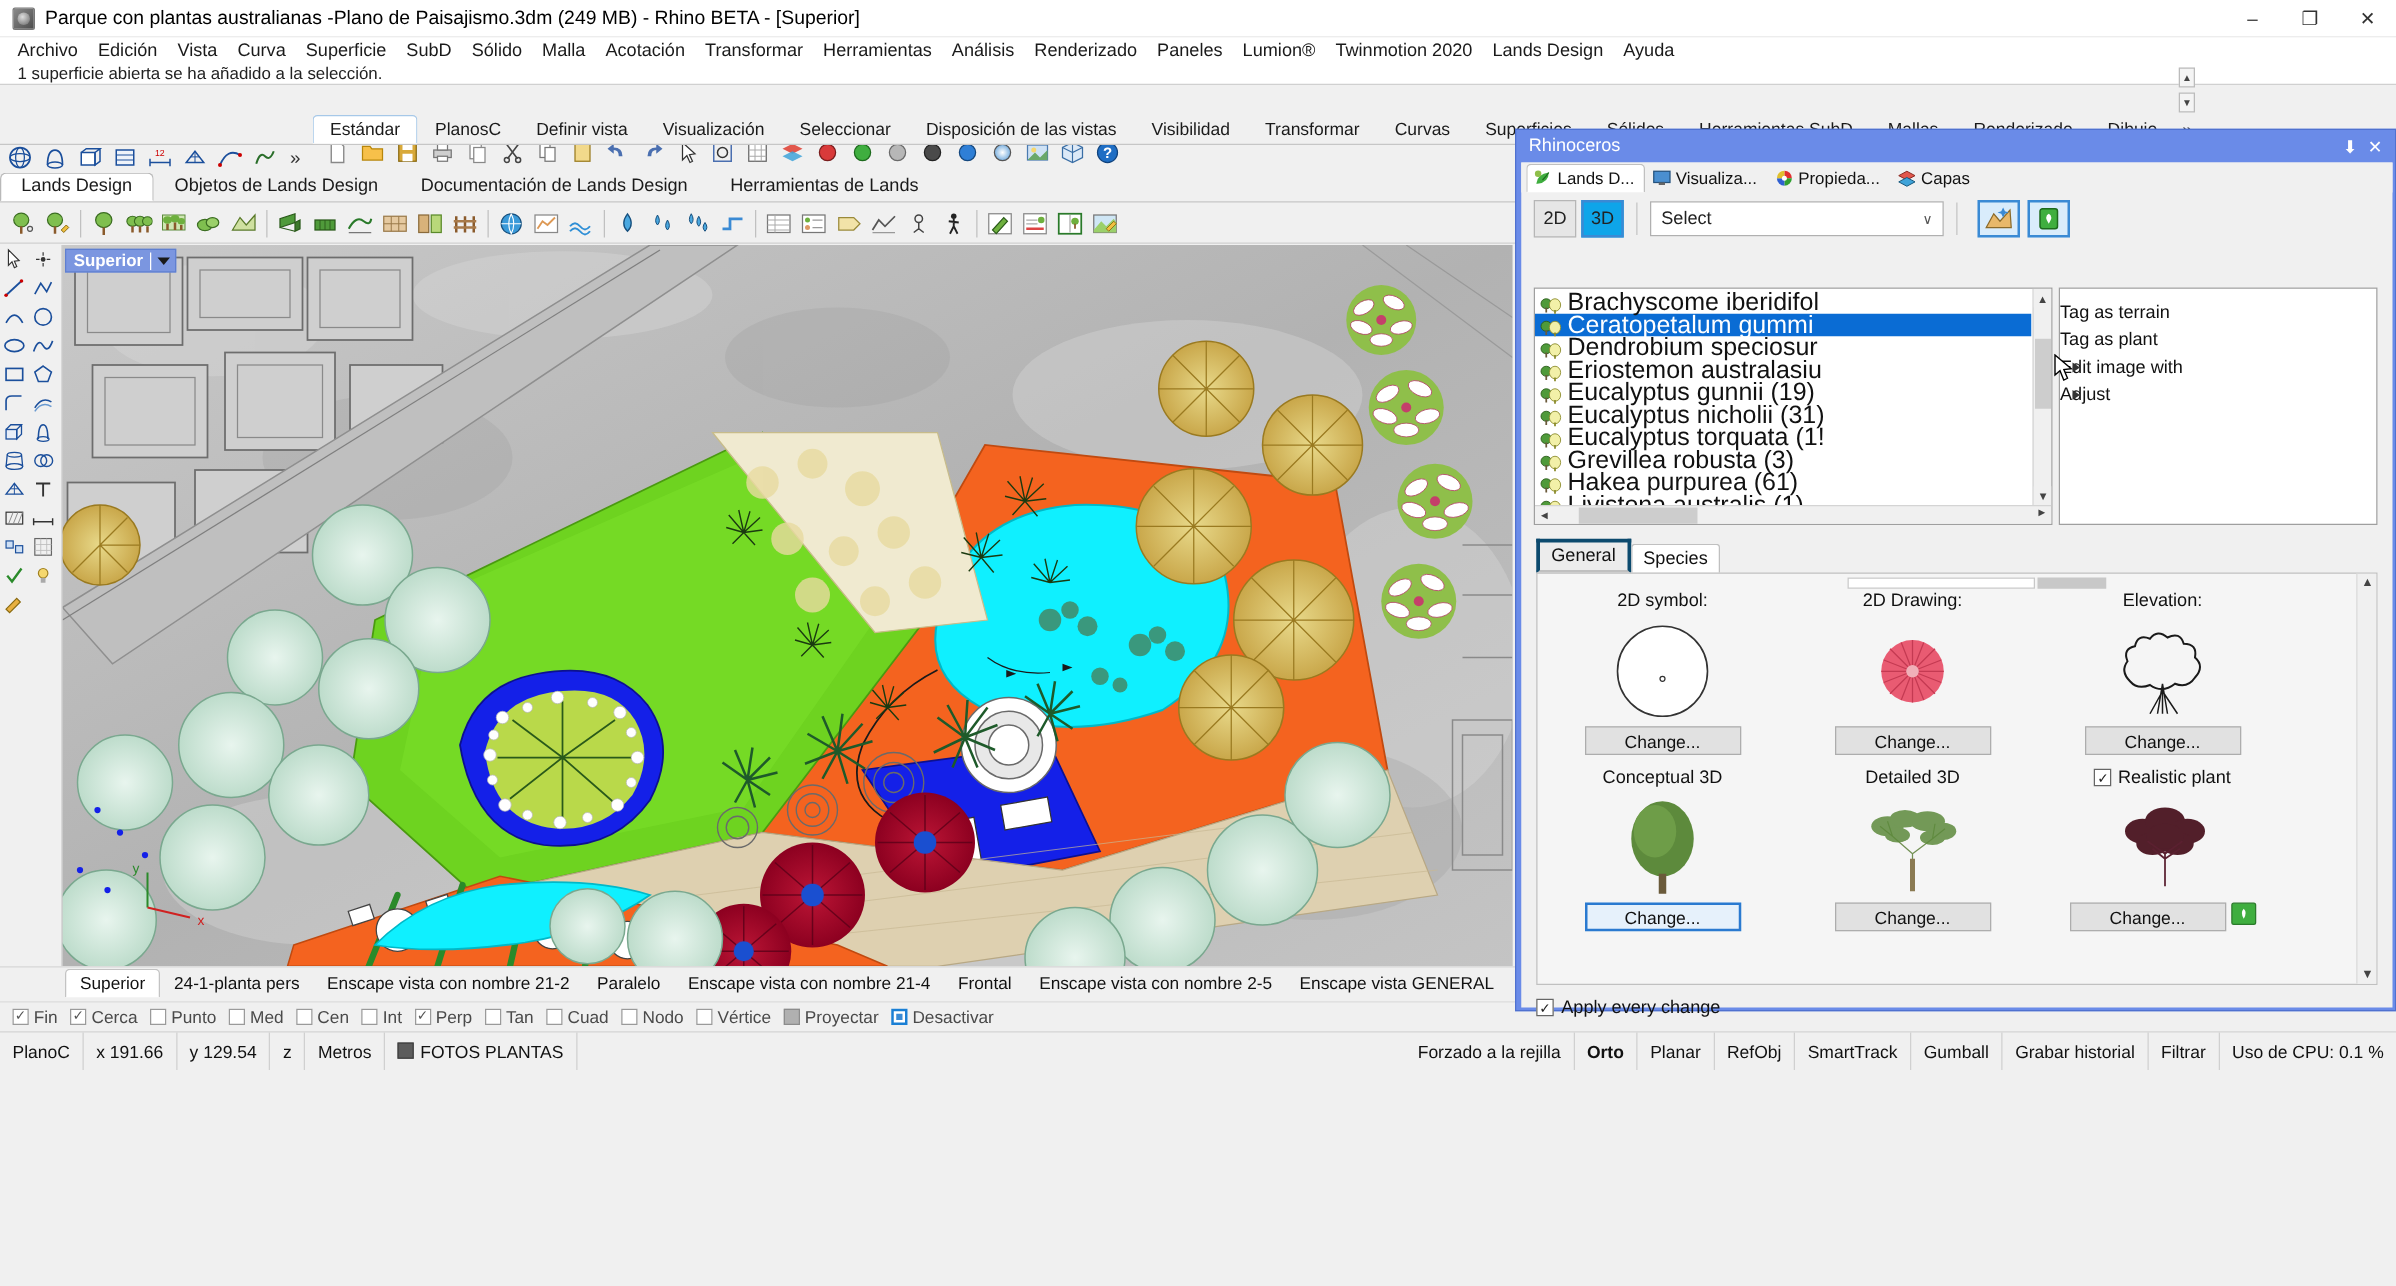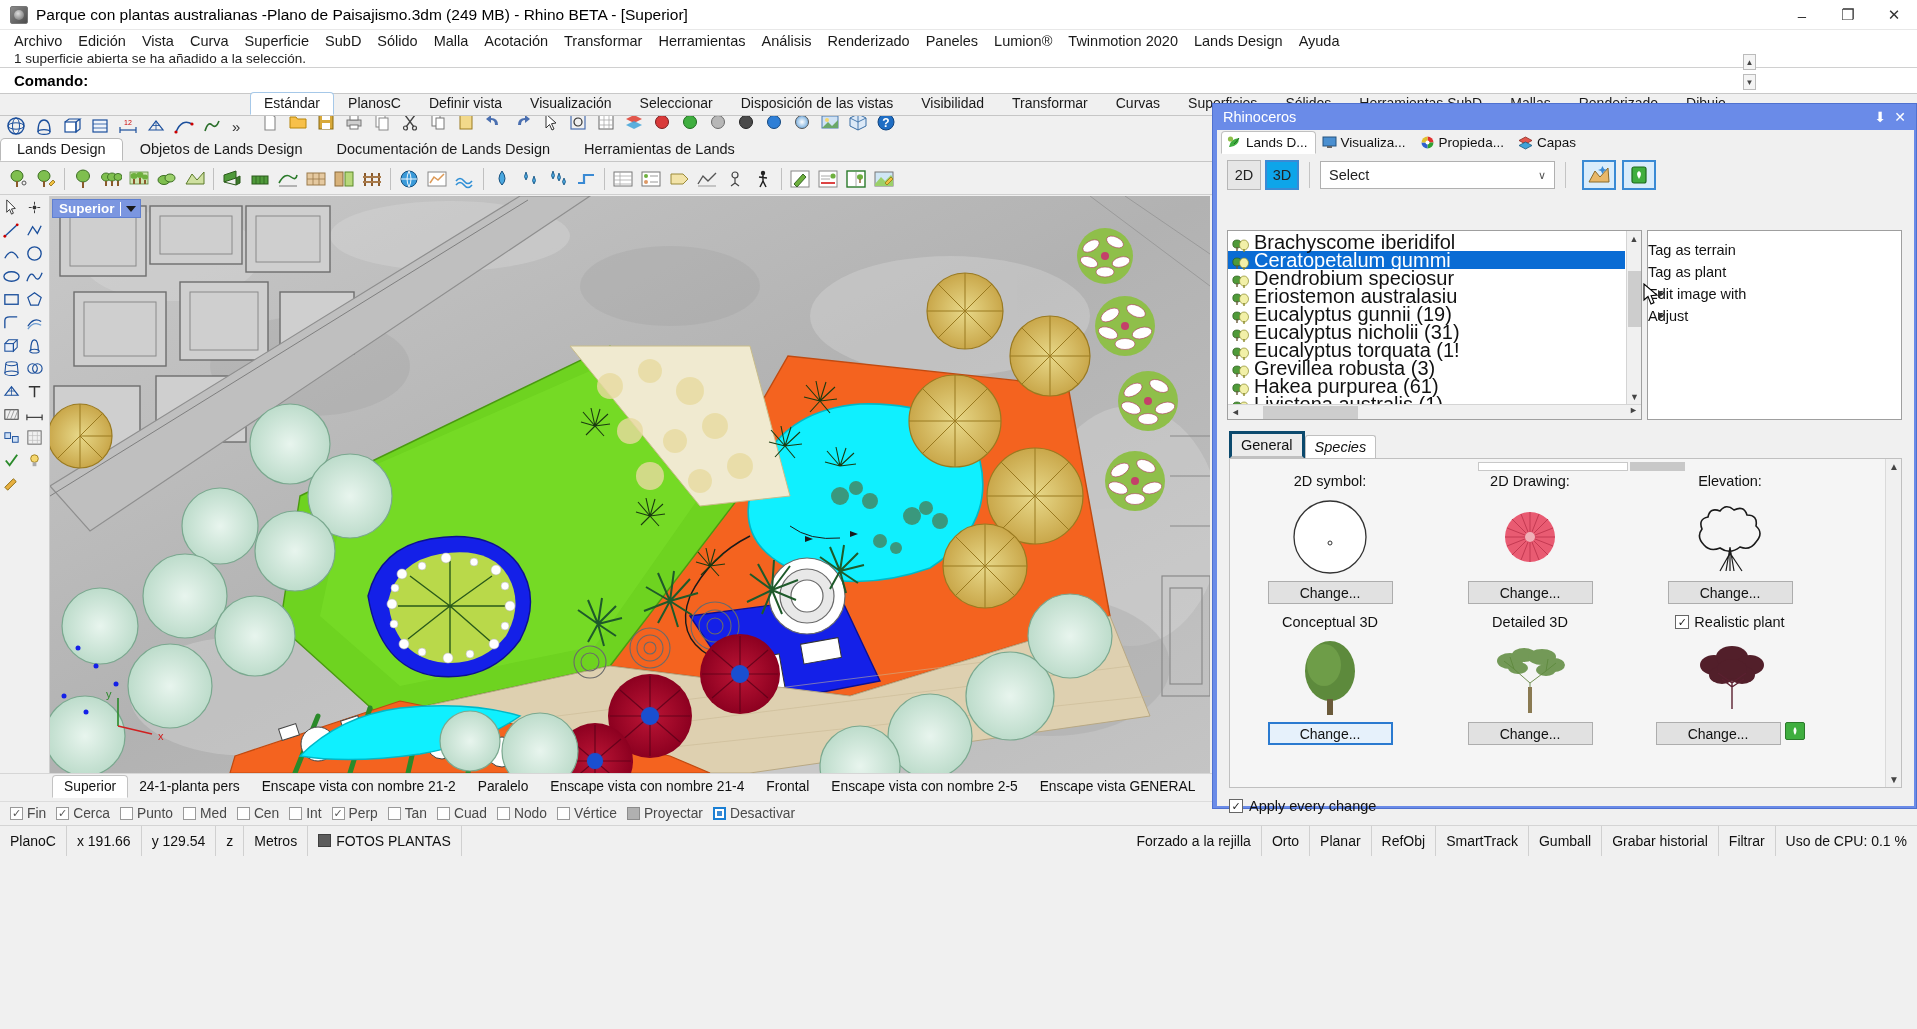--- a/index.html
+++ b/index.html
@@ -168,21 +168,21 @@
   .osnap .box.blueframe { border:2px solid #1a7fd4; background:#fff; position:relative; }
   .osnap .box.blueframe::after{ content:""; position:absolute; left:2px; top:2px; right:2px; bottom:2px; background:#3a8ad4; }
 
   
   .statusbar {
     position:absolute; left:0; top:825px; width:1917px; height:30px;
     background:#f0f0f0; display:flex; align-items:center;
     border-top:1px solid #d4d4d4; font-size:14px; color:#111;
   }
   .st-cell { padding:0 10px; height:30px; display:flex; align-items:center; border-right:1px solid #d0d0d0; white-space:nowrap; }
-  .st-cell.bold { font-weight:normal; }
+  .st-cell.bold { font-weight:bold; }
   .st-swatch { width:13px; height:13px; background:#5c5c5c; border:1px solid #3f3f3f; margin-right:5px; }
 
   
   .rpanel {
     position:absolute; left:1212px; top:103px; width:705px; height:706px;
     background:#6a8be8;
     border:1px solid #4f71cf;
   }
   .rpanel-title {
     height:26px; display:flex; align-items:center; color:#fff;
@@ -257,21 +257,21 @@
   .ctx-item { height:22px; display:flex; align-items:center; font-size:14.5px; color:#111; position:relative; cursor:default;}
   .ctx-item .arrow {
     position:absolute; left:10px; width:0; height:0;
     border-top:4.5px solid transparent; border-bottom:4.5px solid transparent; border-left:6px solid #333;
   }
 
   
   .sptabs { position:absolute; left:12px; top:305px; display:flex; align-items:flex-end; height:24px; }
   .sptab { font-size:14.5px; padding:3px 9px; color:#111; border:1px solid transparent; cursor:default;}
   .sptab.inactive { background:#ececec; border:3px solid #0c4a6e; border-bottom-color:#c0c0c0;}
-  .sptab.active { background:#ffffff; border:1px solid #c0c0c0; border-bottom-color:#fff; border-radius:3px 3px 0 0;font-style:italic; }
+  .sptab.active { background:#ffffff; border:1px solid #c0c0c0; border-bottom-color:#fff; border-radius:3px 3px 0 0; }
 
   .spbody {
     position:absolute; left:12px; top:328px; width:673px; height:330px;
     background:#f5f5f5; border:1px solid #c0c0c0;
   }
   .sp-minisc { position:absolute; left:248px; top:3px; width:150px; height:9px; border:1px solid #c8c8c8; background:#fff; }
   .sp-minisc2{ position:absolute; left:400px; top:3px; width:55px; height:9px; background:#c8c8c8; }
   .sp-vsc { position:absolute; right:0; top:0; width:16px; height:100%; background:#f0f0f0; border-left:1px solid #dadada; }
   .sp-vsc .a { position:absolute; top:2px; left:3px; font-size:10px; color:#444;}
   .sp-vsc .b { position:absolute; bottom:2px; left:3px; font-size:10px; color:#444;}
@@ -332,24 +332,20 @@
       <div class="menu-item">Análisis</div>
       <div class="menu-item">Renderizado</div>
       <div class="menu-item">Paneles</div>
       <div class="menu-item">Lumion®</div>
       <div class="menu-item">Twinmotion 2020</div>
       <div class="menu-item">Lands Design</div>
       <div class="menu-item">Ayuda</div>
     </div>
 
   <div class="cmd-history">1 superficie abierta se ha añadido a la selección.</div>
-  <div class="cmd-line">
-    <span class="cmd-prompt">Comando:</span>
-    <input class="cmd-input" value="" style="">
-  </div>
   <div class="cmd-spin">
     <div>▲</div>
     <div>▼</div>
   </div>
 
   <div class="toolrow1">
     <div style="position:absolute;left:2px;top:10px;" class="icon-strip">
       <div class="ticon">
         <svg width="20" height="20" viewBox="0 0 20 20">
             <circle cx="10" cy="10" r="8" fill="none" stroke="#1b4f9c" stroke-width="1.4"></circle>

